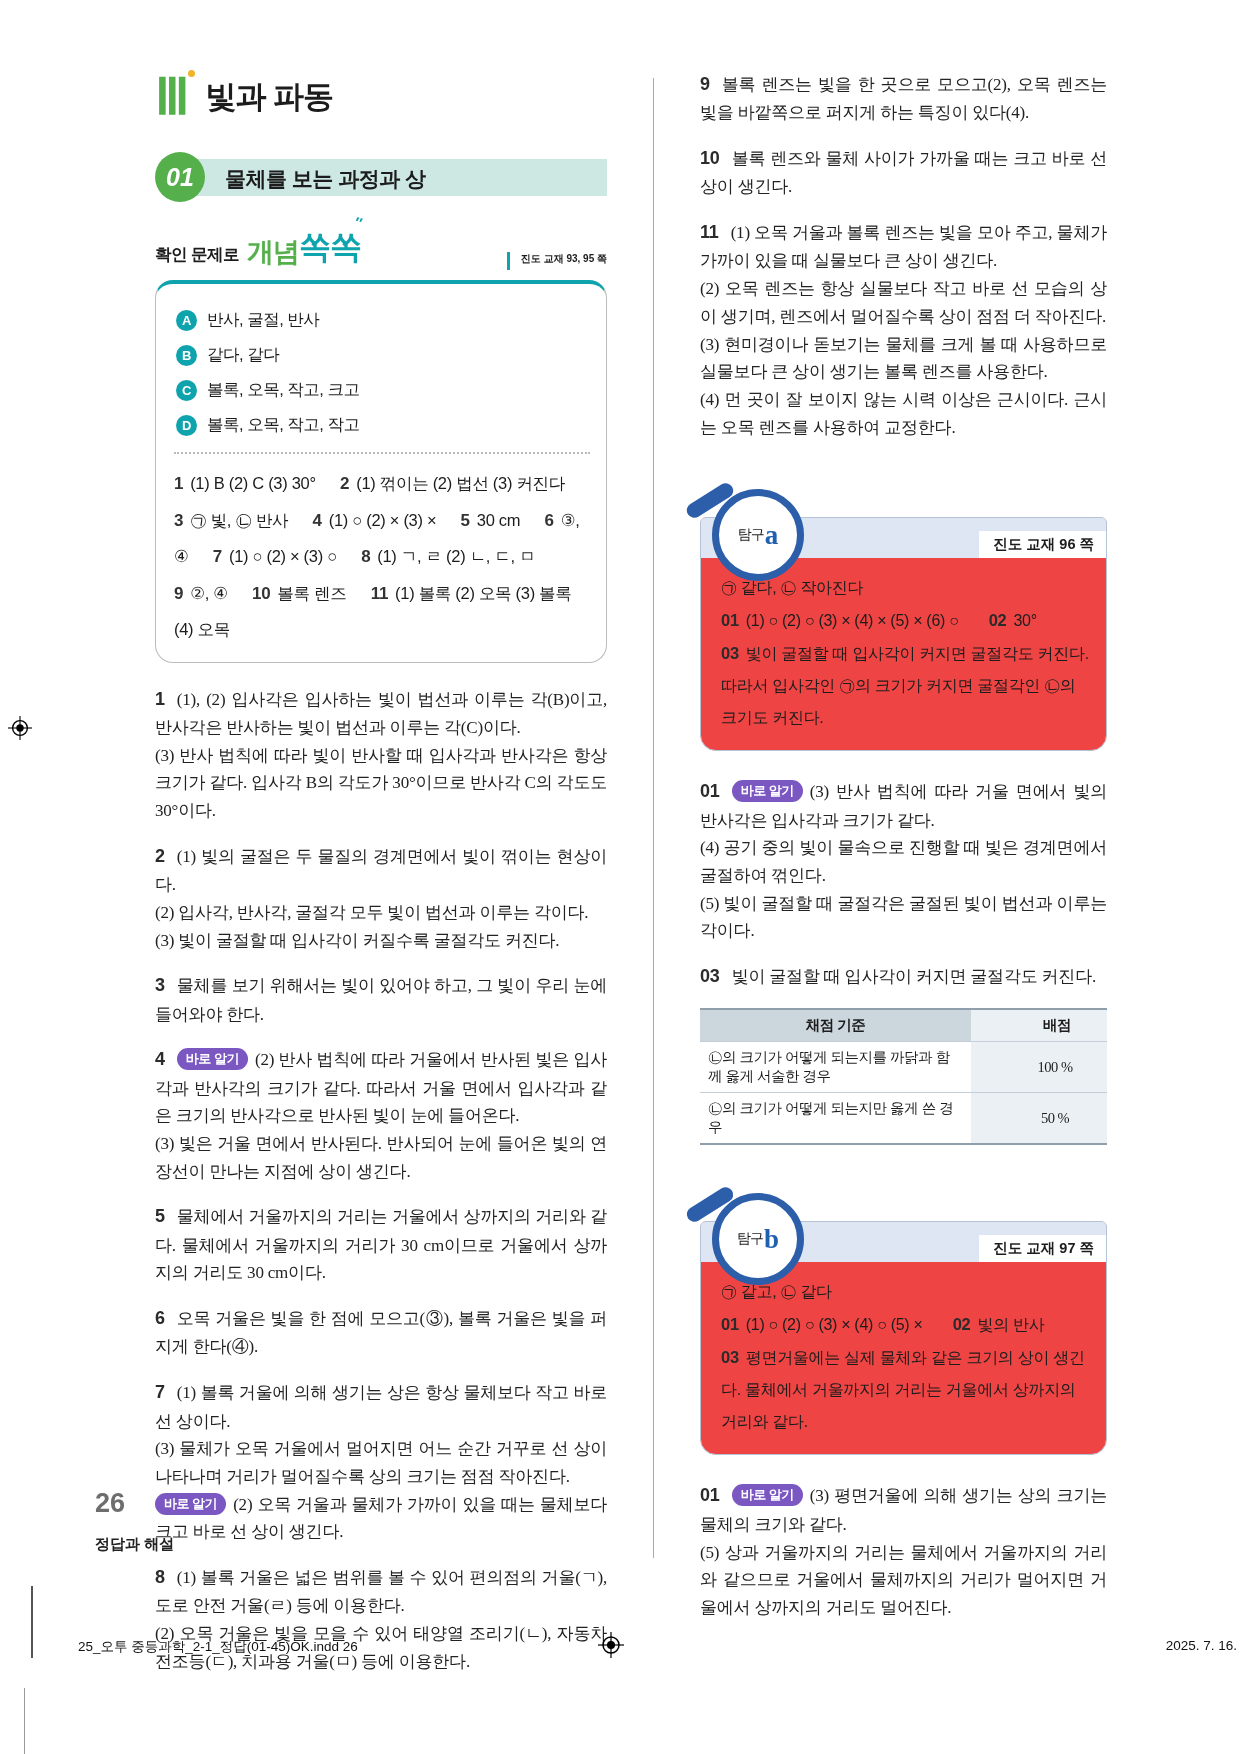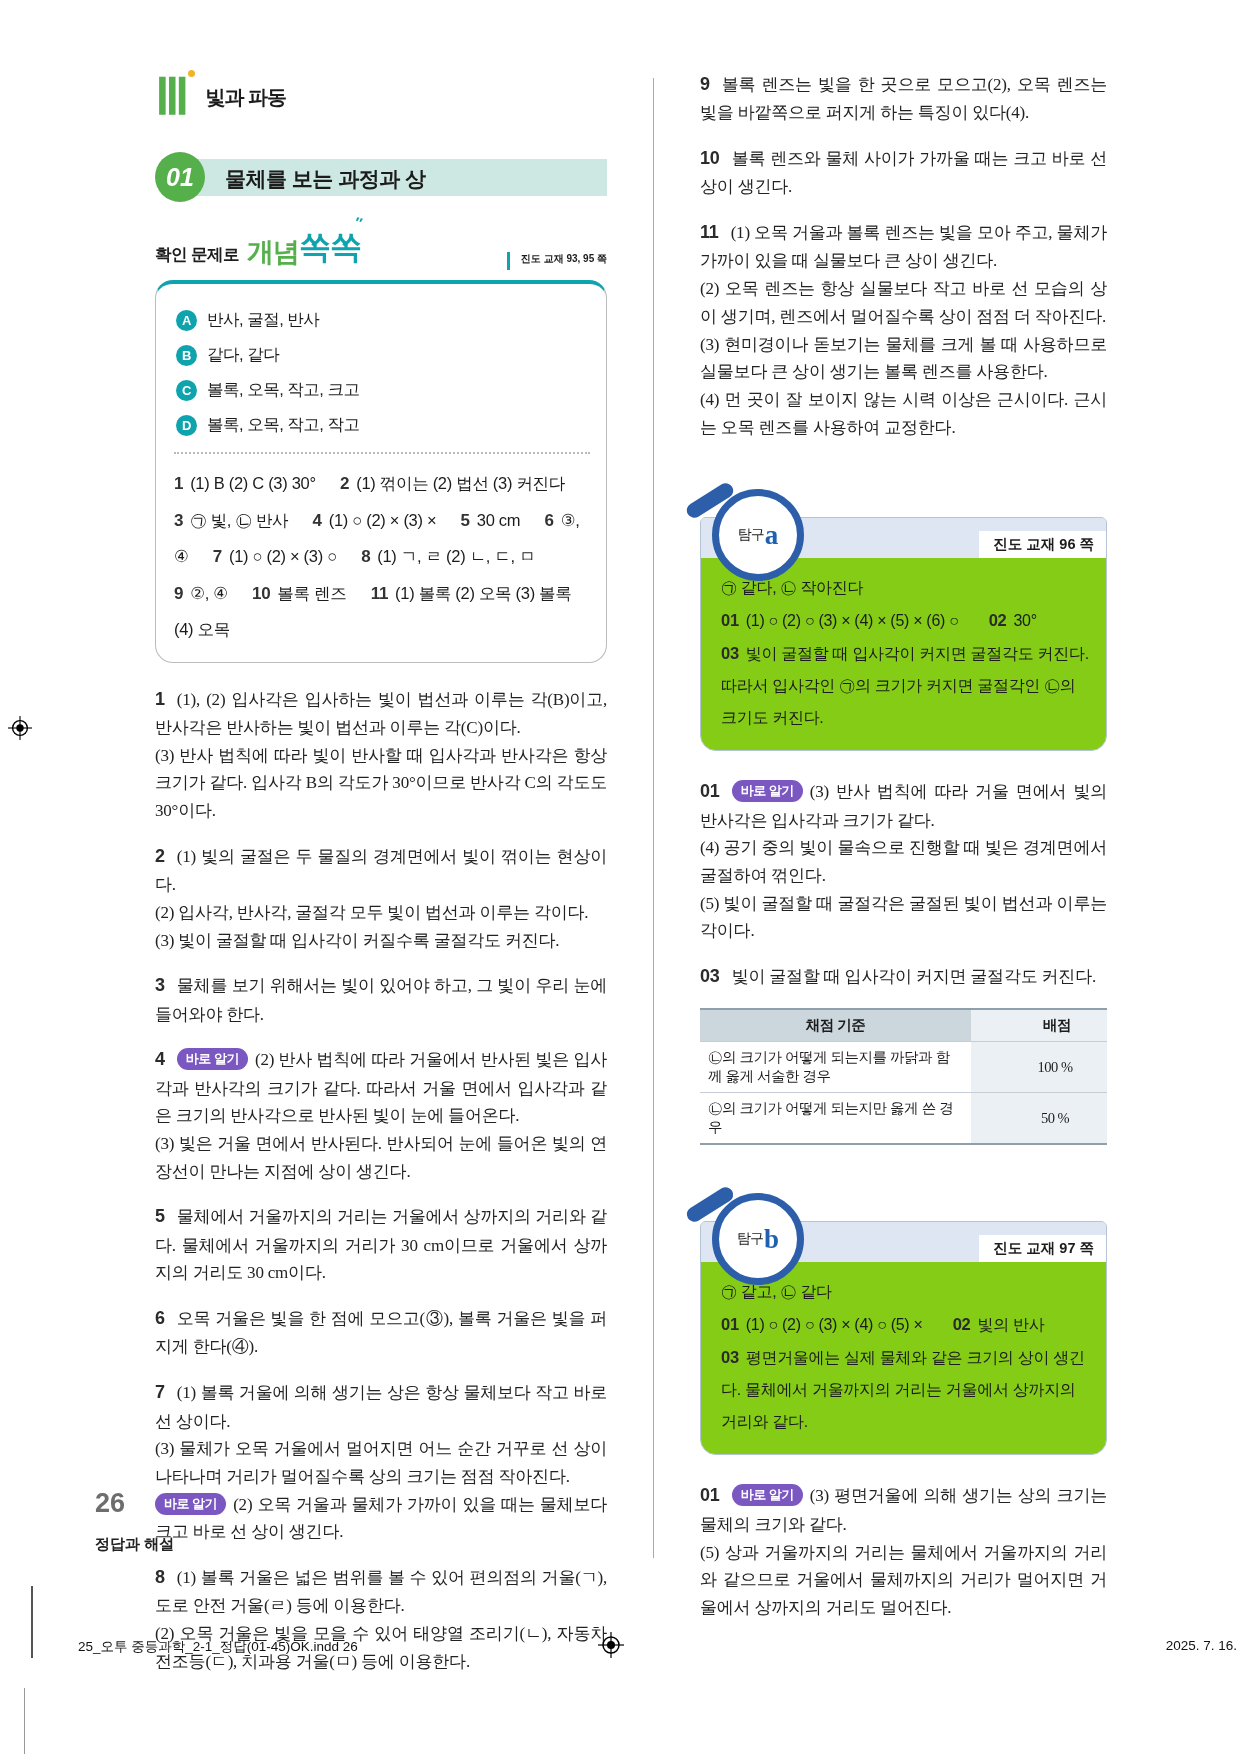--- a/index.html
+++ b/index.html
@@ -8,21 +8,21 @@
   
   .col-left{position:absolute;left:155px;top:72px;width:452px;}
   .col-right{position:absolute;left:700px;top:70px;width:407px;}
   .col-divider{position:absolute;left:653px;top:78px;width:1px;height:1480px;background:#a9a9a9;}
   
   .chapter{display:flex;align-items:center;gap:16px;margin-bottom:30px;}
   .chapter-numeral{position:relative;font-family:"Liberation Serif",serif;font-weight:800;
         font-size:50px;line-height:1;color:#55b04b;}
   .chapter-numeral::after{content:"";position:absolute;top:-2px;right:-6px;width:7px;height:7px;
         border-radius:50%;background:#f0b428;}
-  .chapter-title{font-size:20px;font-weight:800;letter-spacing:-1px;}
+  .chapter-title{font-size:31px;font-weight:800;letter-spacing:-1px;}
   
   .section{position:relative;height:50px;margin-bottom:24px;}
   .sec-bar{position:absolute;left:26px;right:0;top:7px;height:37px;background:#cde8e2;}
   .sec-circle{position:absolute;left:0;top:0;width:50px;height:50px;border-radius:50%;
         background:#55b04b;color:#fff;display:flex;align-items:center;justify-content:center;
         font-weight:800;font-style:italic;font-size:25px;}
   .sec-title{position:absolute;left:70px;top:13px;font-weight:800;font-size:21px;letter-spacing:-0.5px;}
   
   .concept-row{display:flex;align-items:flex-end;margin-bottom:10px;}
   .concept-prefix{font-weight:700;font-size:16.5px;padding-bottom:4px;letter-spacing:-0.5px;}
@@ -47,21 +47,21 @@
   .serif{font-family:"Liberation Serif",serif;}
   .expl{margin-bottom:17px;}
   .expl p{margin:0;font-size:17px;line-height:1.63;text-align:justify;color:#222;letter-spacing:-0.2px;}
   .qnum{font-family:"Liberation Sans",sans-serif;font-weight:800;font-size:18px;color:#2b2b2b;
         margin-right:12px;}
   .badge{display:inline-block;background:#7a57c1;color:#fff;font-family:"Liberation Sans",sans-serif;
         font-weight:700;font-size:13px;line-height:1;padding:4px 9px 5px;border-radius:11px;
         margin-right:7px;position:relative;top:-2px;letter-spacing:-0.5px;}
   
   .tg-wrap{position:relative;margin-top:76px;margin-bottom:26px;}
-  .tanggu{position:relative;border:1.5px solid #b5c3d6;border-radius:6px 6px 16px 16px;background:#84cc16;}
+  .tanggu{position:relative;border:1.5px solid #b5c3d6;border-radius:6px 6px 16px 16px;background:#ef4444;}
   .tg-band{position:relative;height:40px;background:#dde6f2;border-radius:4px 4px 0 0;}
   .tg-pageref{position:absolute;right:0;bottom:0;background:#fff;padding:4px 12px 4px 14px;
         font-weight:700;font-size:14.5px;}
   .tg-body{padding:14px 16px 16px 20px;font-size:16px;line-height:2.0;letter-spacing:-0.3px;}
   .tg-body b{font-size:16.5px;margin-right:7px;color:#2b2b2b;}
   .tg-gap{margin-right:26px;}
   .mag{position:absolute;left:-16px;top:-36px;width:120px;height:104px;z-index:3;}
   .mag-handle{position:absolute;left:0px;top:12px;width:52px;height:15px;background:#2c5eaa;
         border-radius:8px;transform:rotate(-32deg);}
   .mag-circle{position:absolute;left:28px;top:8px;width:78px;height:78px;background:#fff;

